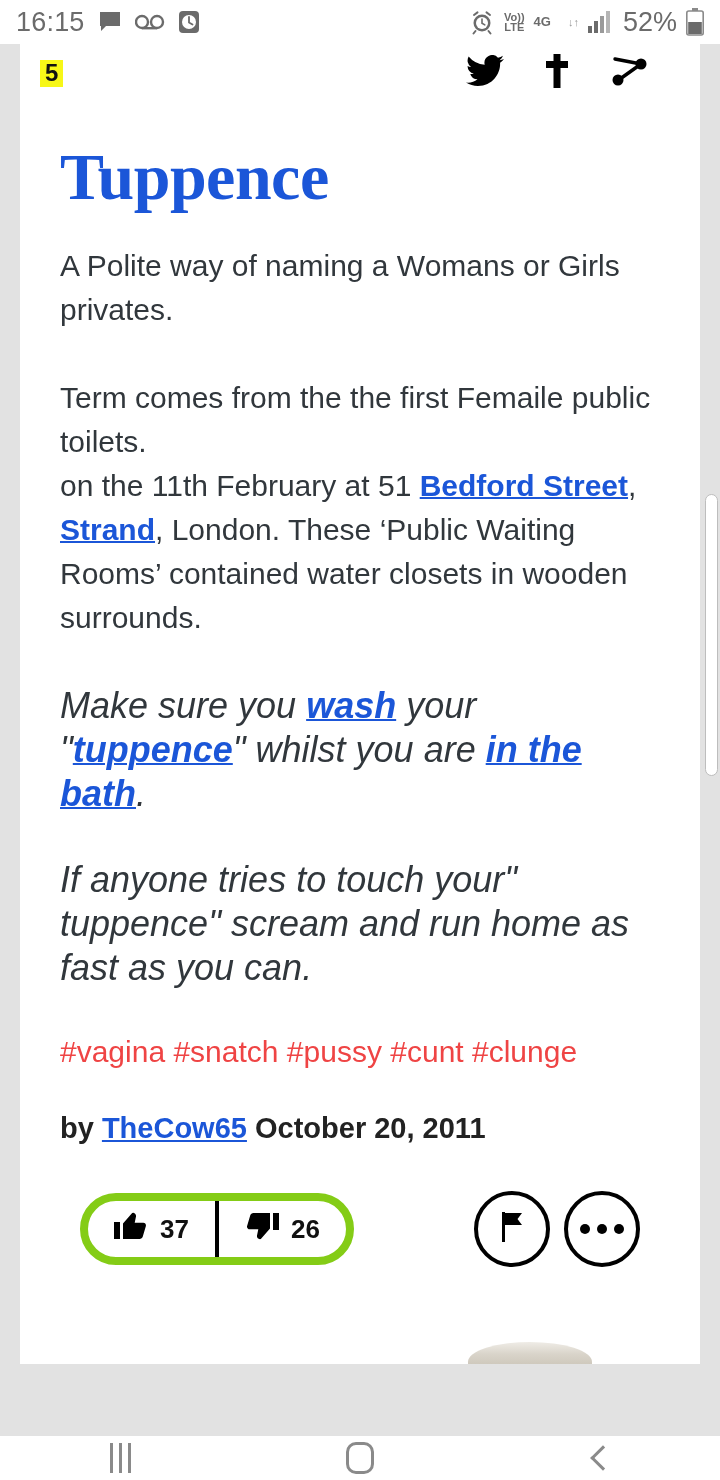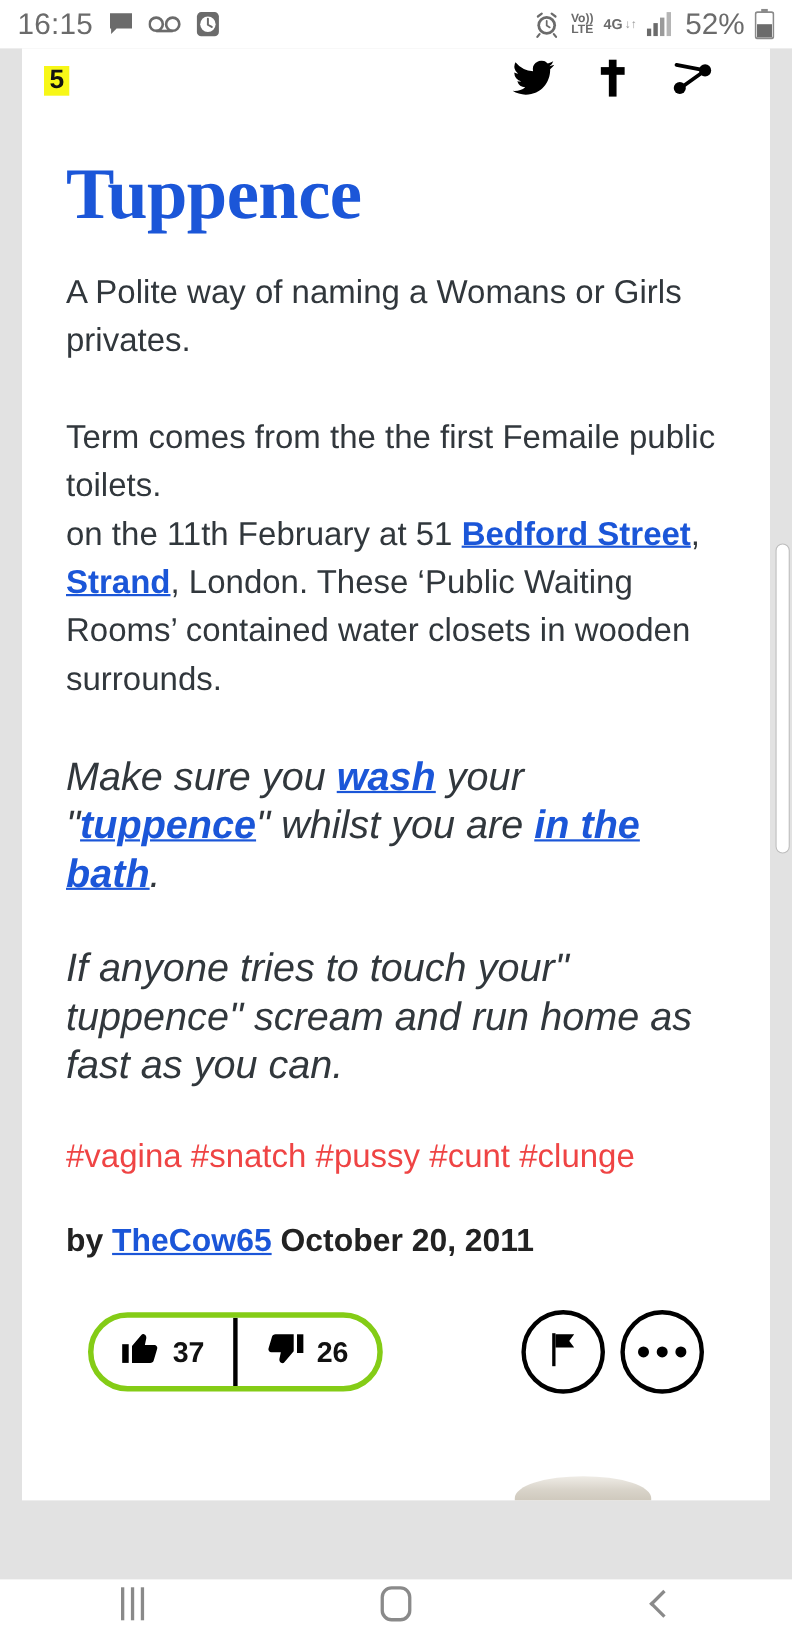--- a/index.html
+++ b/index.html
@@ -31,21 +31,21 @@
     font-family: "Liberation Sans", sans-serif;
     letter-spacing: 0.2px;
   }
   .sb-icon { display: inline-flex; align-items: center; justify-content: center; }
   .sb-pct { font-size: 27px; color: #6b6b6b; }
   .volte {
     font-size: 11px; color: #6b6b6b; line-height: 10px;
     text-align: center; font-weight: bold;
   }
   .g4 { font-size: 13px; color: #6b6b6b; font-weight: bold; line-height: 12px; }
-  .g4wrap { display: flex; align-items: center; gap: 2px; justify-content: space-between; }
+  .g4wrap { display: flex; align-items: center; gap: 17px; justify-content: space-between; }
   .arrows { font-size: 11px; color: #9a9a9a; line-height: 11px; }
 
   
   #page-frame {
     position: absolute; top: 44px; left: 0;
     width: 720px; height: 1392px;
     background: #e2e2e2;
   }
   #card {
     position: absolute; top: 0; left: 20px;
@@ -123,21 +123,21 @@
 
   
   #action-row {
     display: flex; align-items: center;
     margin-top: 46px;
     padding-left: 20px;
     padding-right: 20px;
   }
   #vote-group {
     display: flex; align-items: stretch;
-    border: 5px solid #84cc16;
+    border: 8px solid #84cc16;
     border-radius: 44px;
     height: 72px;
     overflow: hidden;
     background: #fff;
   }
   .vote-btn {
     display: flex; align-items: center; gap: 12px;
     padding: 0 26px;
     font-size: 26px; font-weight: bold; color: #111;
   }

